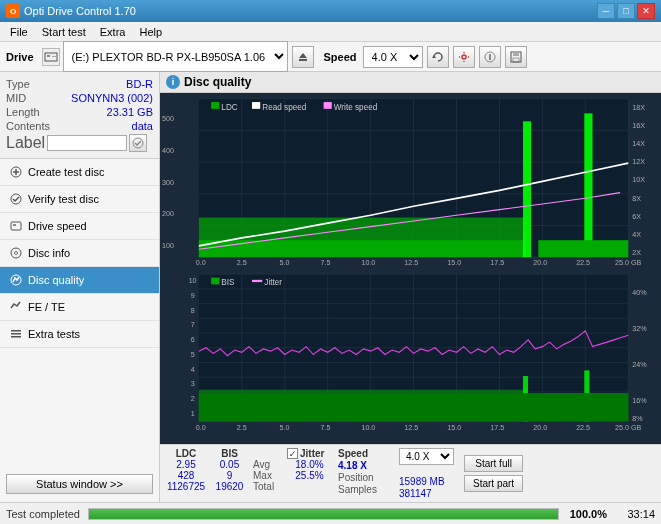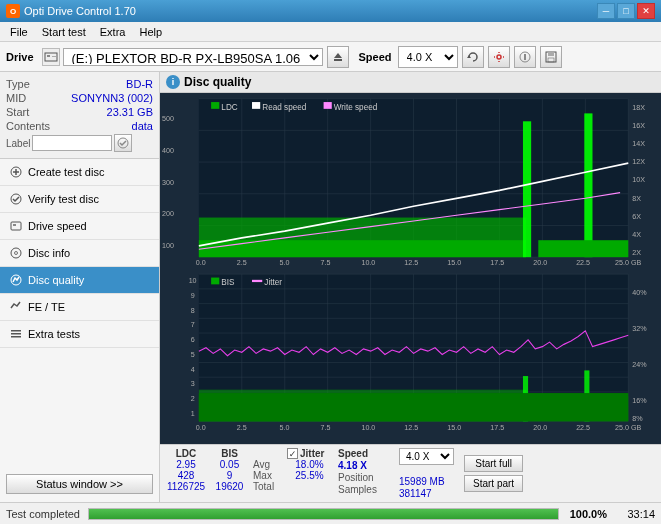--- a/index.html
+++ b/index.html
@@ -49,22 +49,22 @@
       display: flex;
       align-items: center;
       padding: 0 6px;
       border-bottom: 1px solid #ccc;
       gap: 4px;
     }
     .drive-label { font-size: 11px; font-weight: bold; margin-right: 4px; }
     .drive-select {
       background: white;
       border: 1px solid #aaa;
-      height: 18px;
-      font-size: 13px;
+      height: 31px;
+      font-size: 11px;
       padding: 1px 4px;
       min-width: 200px;
     }
     .toolbar-btn {
       height: 22px;
       min-width: 22px;
       background: linear-gradient(to bottom, #fff, #ddd);
       border: 1px solid #aaa;
       cursor: pointer;
       display: flex;
@@ -105,21 +105,21 @@
       display: flex;
       align-items: center;
       justify-content: space-between;
       margin-bottom: 4px;
     }
     .disc-title { font-weight: bold; font-size: 12px; }
     .disc-info-row { display: flex; justify-content: space-between; margin-bottom: 2px; font-size: 11px; }
     .disc-info-label { color: #555; }
     .disc-info-value { color: #0000cc; text-align: right; }
     .disc-label-row { display: flex; align-items: center; gap: 2px; margin-top: 2px; }
-    .disc-label-text { color: #555; font-size: 10px; }
+    .disc-label-text { color: #555; font-size: 16px; }
     .disc-label-input { border: 1px solid #aaa; height: 16px; font-size: 10px; width: 80px; padding: 1px 2px; }
     .disc-label-btn { width: 18px; height: 18px; background: linear-gradient(to bottom, #fff, #ddd); border: 1px solid #aaa; display: flex; align-items: center; justify-content: center; font-size: 10px; cursor: pointer; }
     
     .nav-items { display: flex; flex-direction: column; }
     .nav-item {
       display: flex;
       align-items: center;
       gap: 4px;
       padding: 5px 8px;
       cursor: pointer;
@@ -283,21 +283,21 @@
     <div class="disc-panel">
       <div class="disc-info-row">
         <span class="disc-info-label">Type</span>
         <span class="disc-info-value">BD-R</span>
       </div>
       <div class="disc-info-row">
         <span class="disc-info-label">MID</span>
         <span class="disc-info-value">SONYNN3 (002)</span>
       </div>
       <div class="disc-info-row">
-        <span class="disc-info-label">Start</span>
+        <span class="disc-info-label">Length</span>
         <span class="disc-info-value">23.31 GB</span>
       </div>
       <div class="disc-info-row">
         <span class="disc-info-label">Contents</span>
         <span class="disc-info-value">data</span>
       </div>
       <div class="disc-label-row">
         <span class="disc-label-text">Label</span>
         <input class="disc-label-input" type="text" value="" style="">
         <div class="disc-label-btn">

